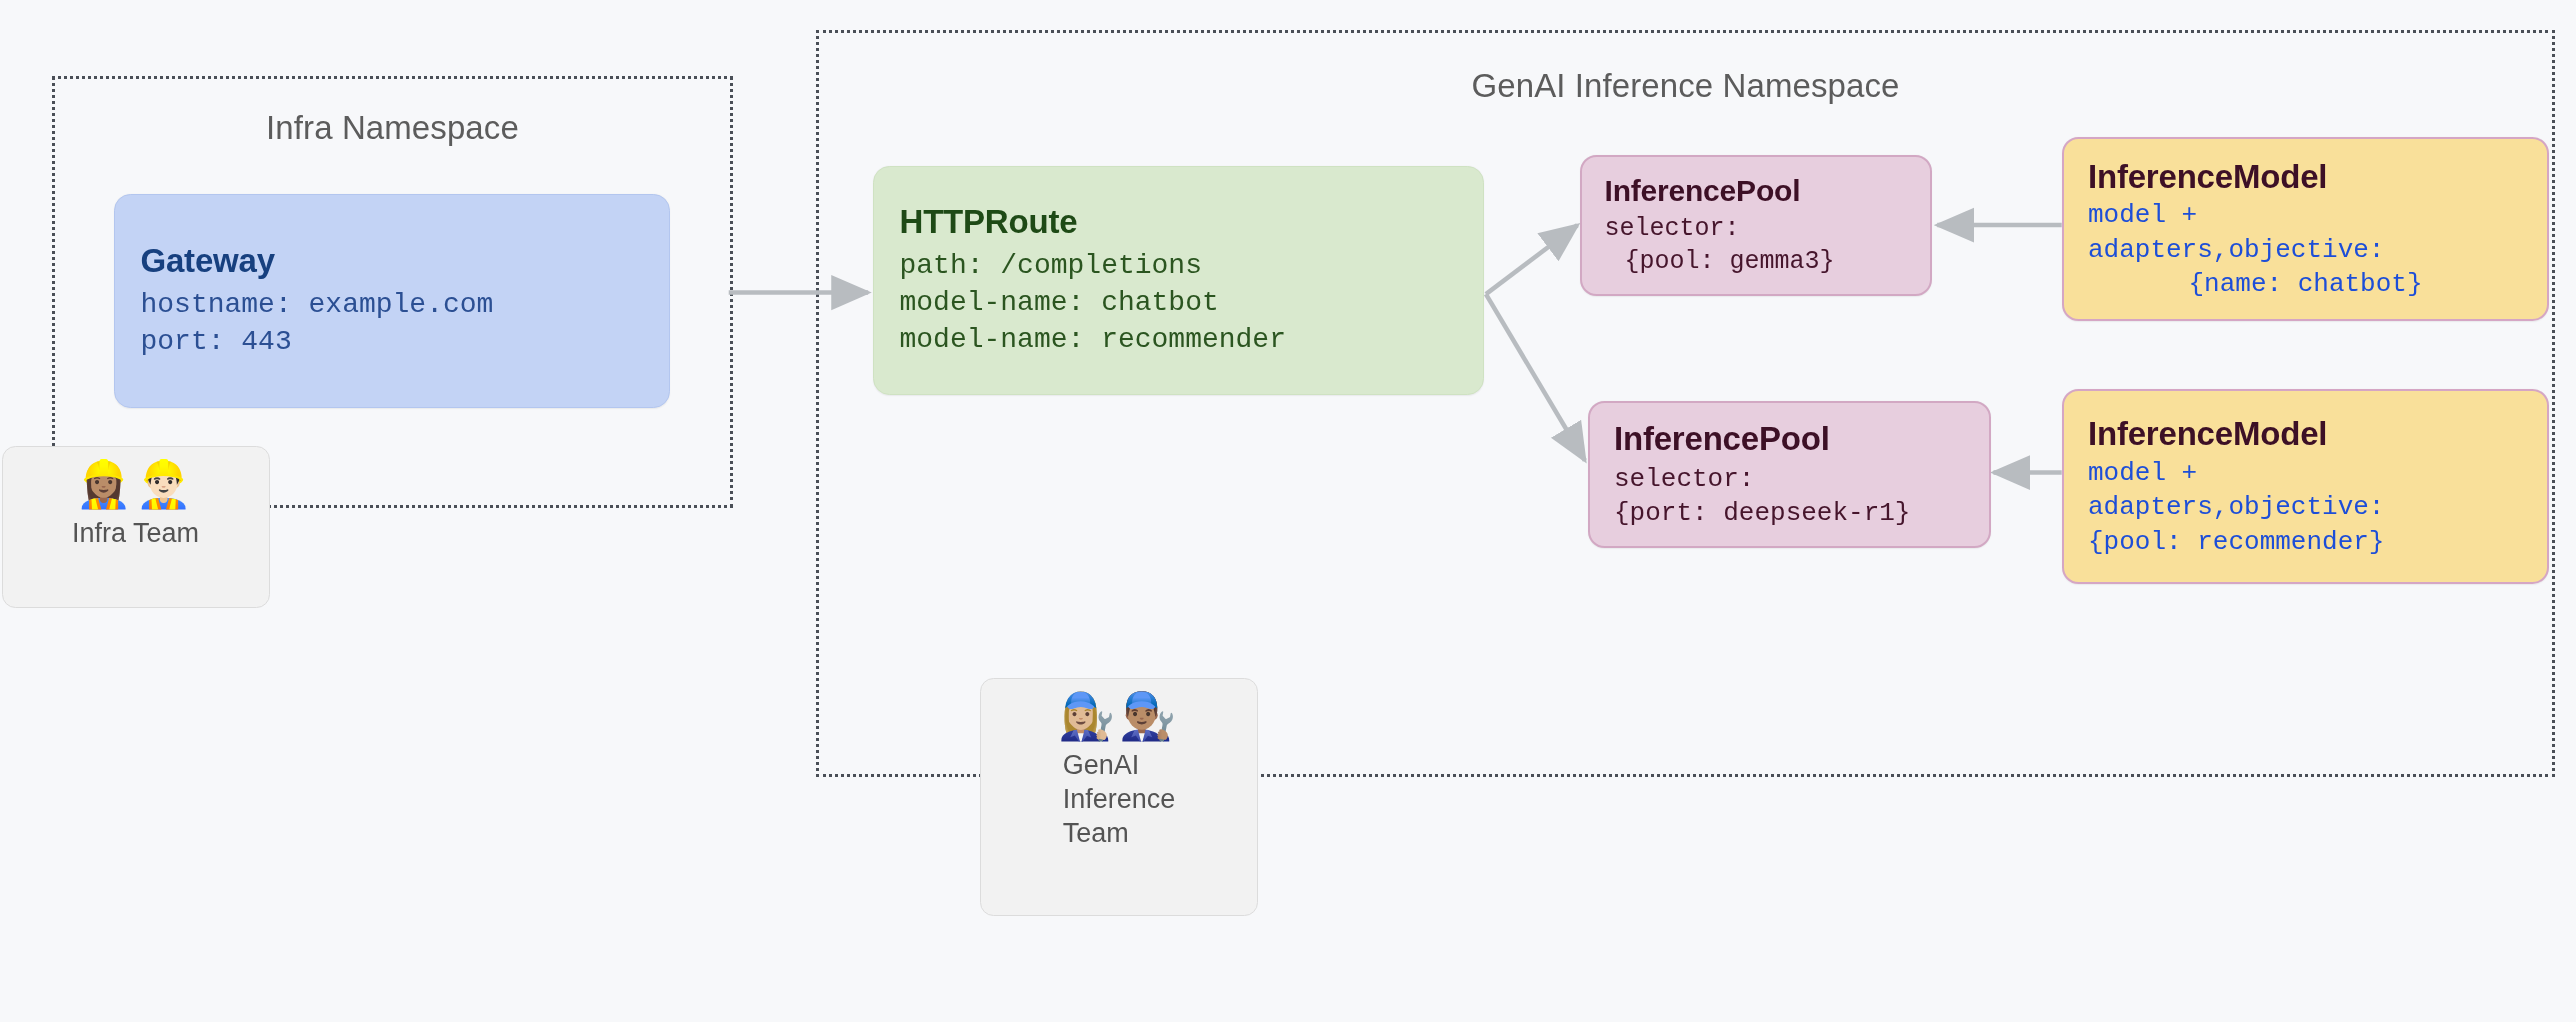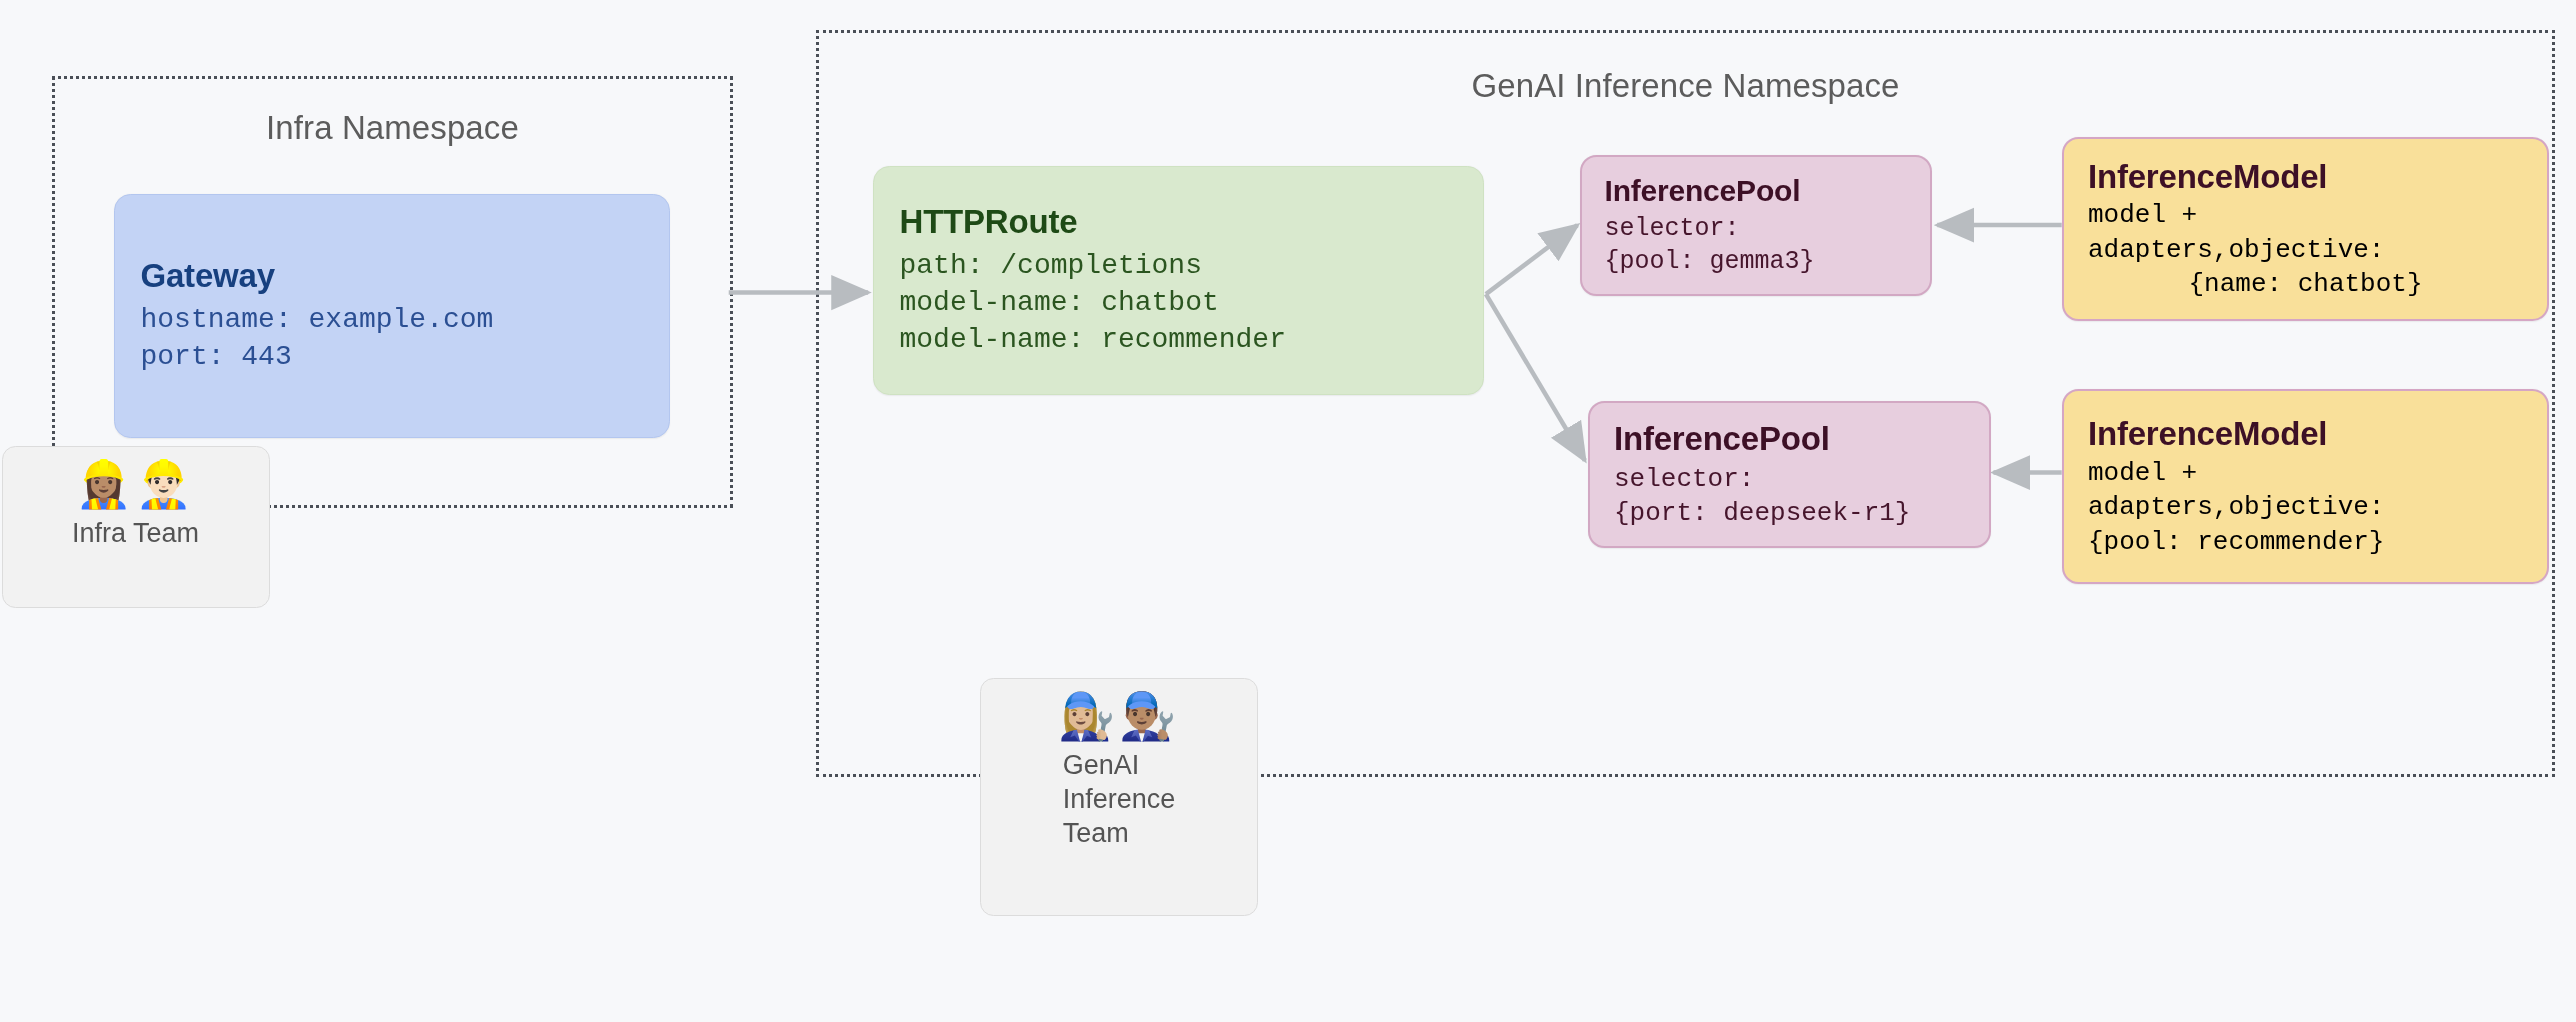--- a/index.html
+++ b/index.html
@@ -87,21 +87,21 @@
   .node-pool .node-title { color: #3d1026; }
   .node-pool .node-line  { color: #46152c; }
 
   .node-model {
     background: #f9e09a;
     border: 2.2px solid #d5a6c4;
     box-shadow: 0 0.7px 1.5px rgba(0,0,0,0.06);
     margin-top: 10px;
   }
   .node-model .node-title { color: #3d1026; }
-  .node-model .node-line  { color: #000000; }
+  .node-model .node-line  { color: #1d4ed8; }
 
   
   .team {
     position: absolute;
     box-sizing: border-box;
     background: #f2f2f2;
     border: 1.5px solid #dcdcdc;
     border-radius: 13.5px;
     display: flex;
     flex-direction: column;
@@ -165,37 +165,37 @@
 
     <g>
       <line x1="2750" y1="300" x2="2584" y2="300" stroke="#b8bcc0" stroke-width="6" marker-end="url(#arrowhead)"></line>
     </g>
 
     <g>
       <line x1="2750" y1="630" x2="2659" y2="630" stroke="#b8bcc0" stroke-width="6" marker-end="url(#arrowhead)"></line>
     </g>
   </svg>
 
-  <div class="node node-gateway" style="left:114px; top:194px; width:556px; height:244px;">
+  <div class="node node-gateway" style="left:114px; top:194px; width:556px; height:214px;">
     <div class="node-title">Gateway</div>
     <div class="node-line">hostname: example.com</div>
     <div class="node-line">port: 443</div>
   </div>
 
   <div class="node node-httproute" style="left:873px; top:166px; width:611px; height:229px;">
     <div class="node-title">HTTPRoute</div>
     <div class="node-line">path: /completions</div>
     <div class="node-line">model-name: chatbot</div>
     <div class="node-line">model-name: recommender</div>
   </div>
 
   <div class="node node-pool" style="left:1580px; top:155px; width:352px; height:141px; padding:12px 22.5px;">
     <div class="node-title" style="font-size:30px; margin-bottom:3px;">InferencePool</div>
     <div class="node-line" style="font-size:25px;">selector:</div>
-    <div class="node-line" style="font-size:25px;">{pool: gemma3}</div>
+    <div class="node-line" style="font-size:25px;margin-left:20px;">{pool: gemma3}</div>
   </div>
 
   <div class="node node-pool" style="left:1588px; top:401px; width:403px; height:147px; padding:12px 24px;">
     <div class="node-title" style="font-size:33px; margin-bottom:3px;">InferencePool</div>
     <div class="node-line" style="font-size:26px;">selector:</div>
     <div class="node-line" style="font-size:26px;">{port: deepseek-r1}</div>
   </div>
 
   <div class="node node-model" style="left:2062px; top:127px; width:487px; height:184px; padding:10.5px 24px;">
     <div class="node-title" style="font-size:33px; margin-bottom:1.5px;">InferenceModel</div>

